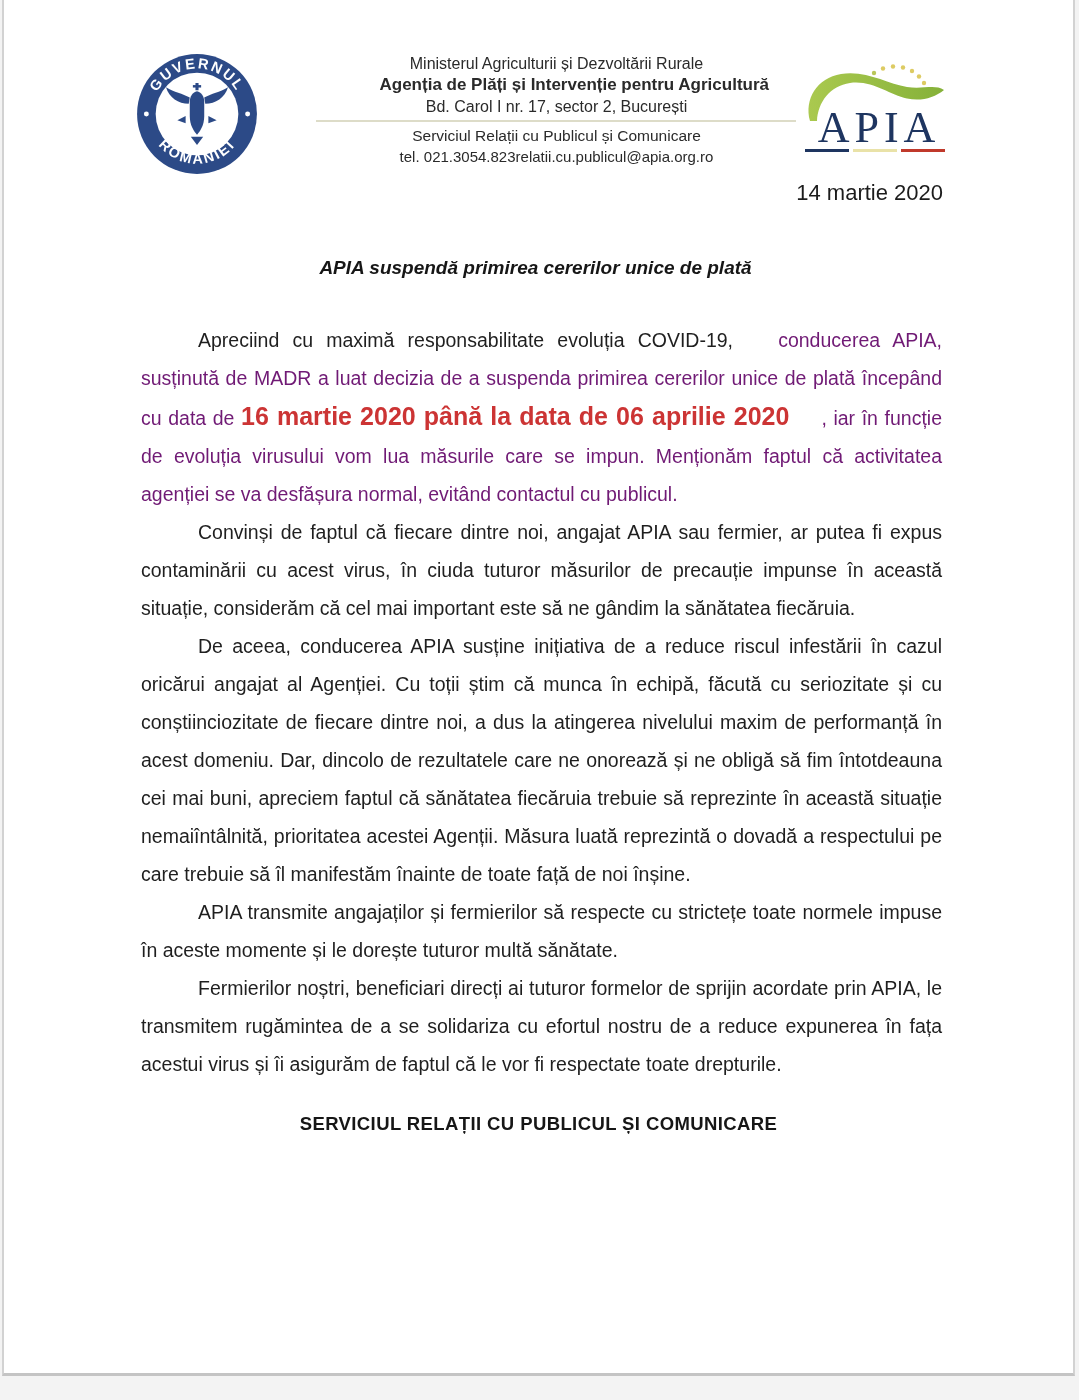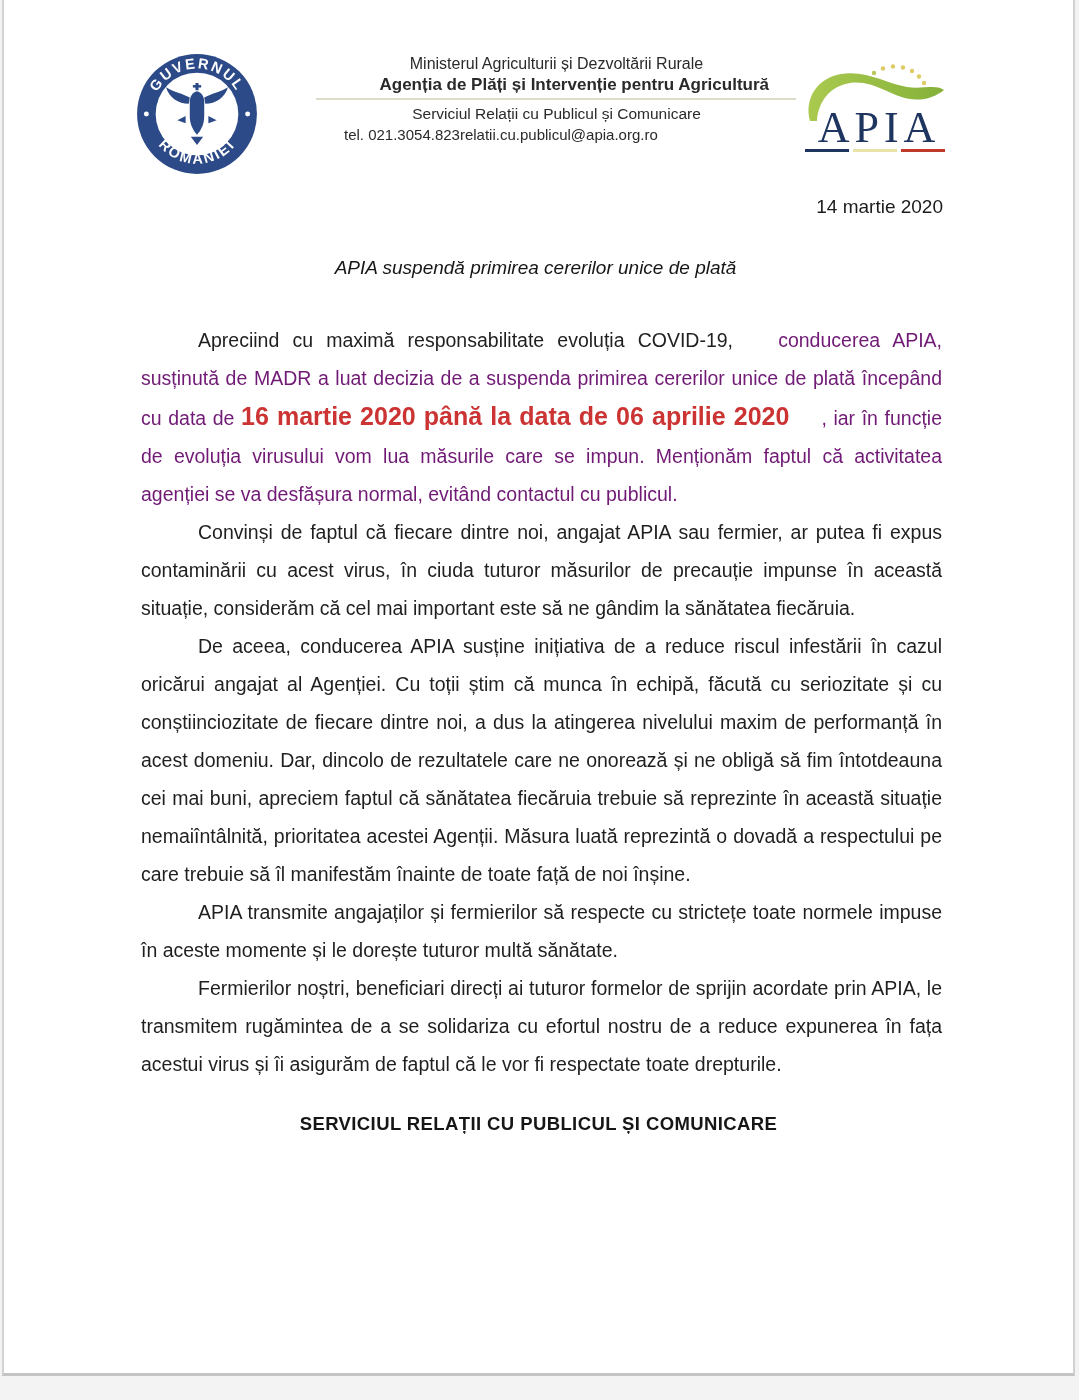--- a/index.html
+++ b/index.html
@@ -29,36 +29,36 @@
   }
   .head-ministry{font-size:16px;line-height:21px;}
   .head-agency{font-size:17px;line-height:22px;font-weight:bold;text-align:right;}
   .head-address{font-size:16px;line-height:22px;}
   .head-rule{
     height:2px;background:#dddcc8;border:0;
     width:480px;margin:2px 0 3px -28px;
   }
   .head-dept{font-size:15.5px;line-height:21px;}
   .contact-row{
-    display:flex;justify-content:flex-start;
+    display:flex;justify-content:center;
     font-size:15px;line-height:21px;
   }
   .apia-logo{position:absolute;left:799px;top:63px;width:146px;height:94px;}
   .date-line{
-    position:absolute;right:130px;top:196px;
-    font-size:19px;color:#1c1c1c;
+    position:absolute;right:130px;top:180px;
+    font-size:22px;color:#1c1c1c;
   }
   
   .title{
     margin:13px 0 0 0;text-align:center;
     font-size:19px;font-weight:bold;letter-spacing:.3px;color:#161616;
   }
   .subtitle{
     margin:27px 6px 0 0;text-align:center;
-    font-size:19px;font-weight:normal;font-style:italic;color:#161616;
+    font-size:19px;font-weight:bold;font-style:italic;color:#161616;
   }
   
   .body-text{
     margin-top:42px;
     padding:0 131px 0 137px;
     font-size:19.5px;line-height:38px;
     text-align:justify;
   }
   .body-text p{margin:0;text-indent:57px;}
   .seg-black{color:#1f1f1f;}
@@ -101,20 +101,21 @@
         <path d="M68,50 C78,50 87,44 90,34 C82,39 74,40 67,44 Z"></path>
         <path d="M54,82 l6,8 6,-8 z"></path>
         <path d="M49,62 l-8,4 8,3 z"></path>
         <path d="M71,62 l8,4 -8,3 z"></path>
       </g>
     </svg>
 
     <div class="head-col">
       <div class="head-ministry">Ministerul Agriculturii și Dezvoltării Rurale</div>
       <div class="head-agency">Agenția de Plăți și Intervenție pentru Agricultură</div>
+      <div class="head-address">Bd. Carol I nr. 17, sector 2, București</div>
       <hr class="head-rule">
       <div class="head-dept">Serviciul Relații cu Publicul și Comunicare</div>
       <div class="contact-row">
         <span>tel. 021.3054.823</span>
         <span>relatii.cu.publicul@apia.org.ro</span>
       </div>
     </div>
 
     <svg class="apia-logo" viewBox="0 0 146 94">
       <defs>

